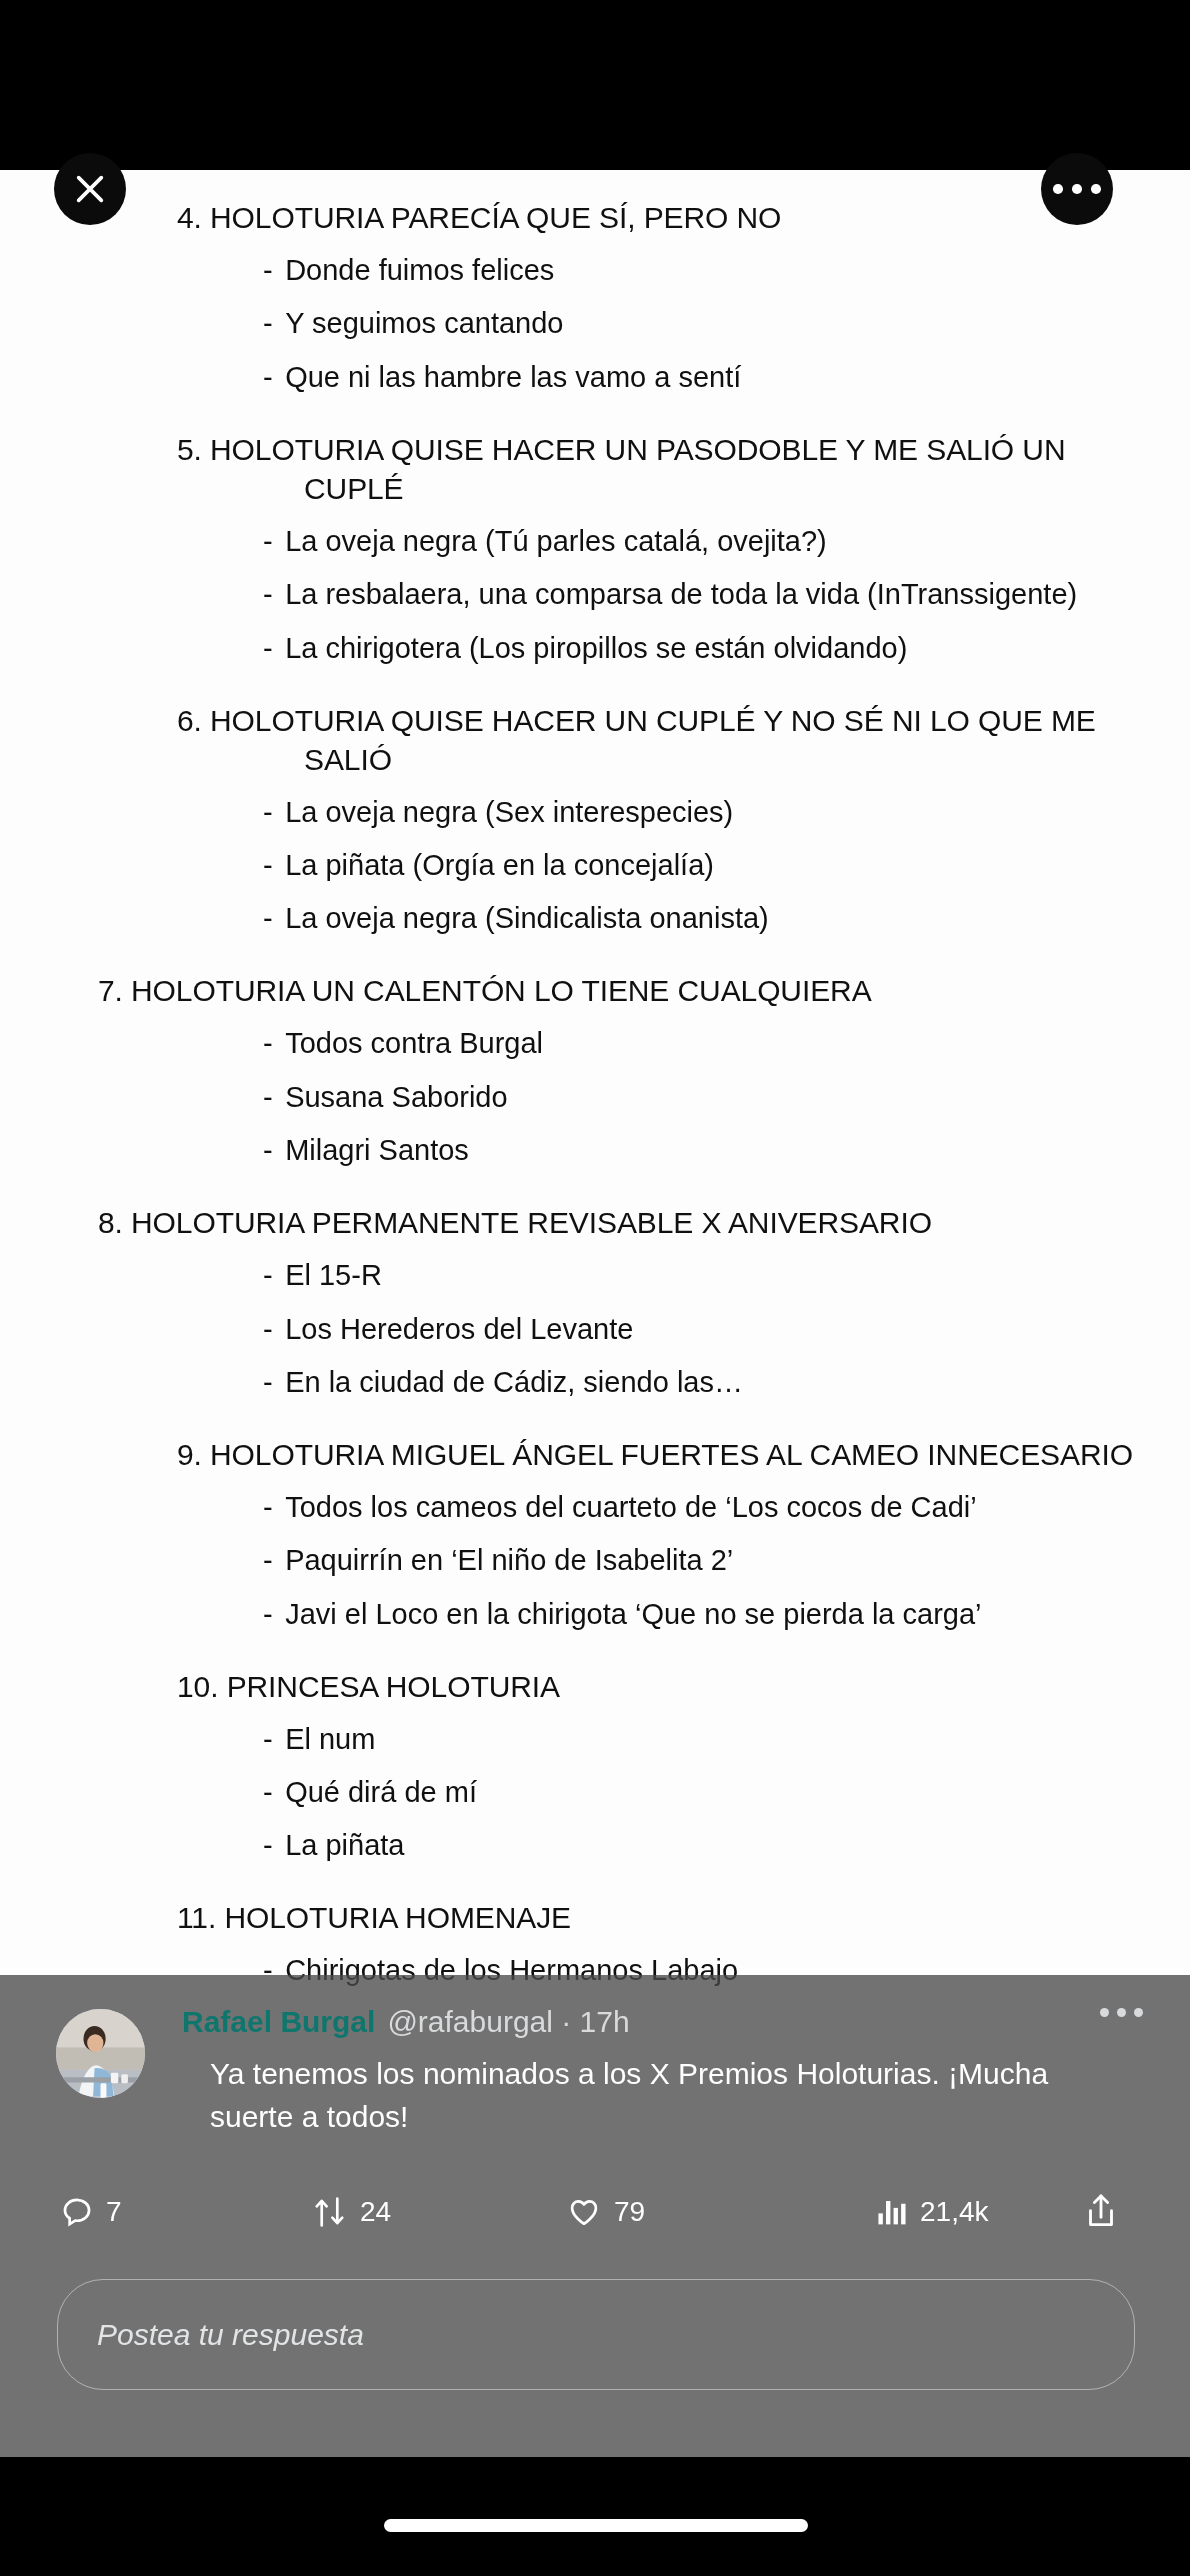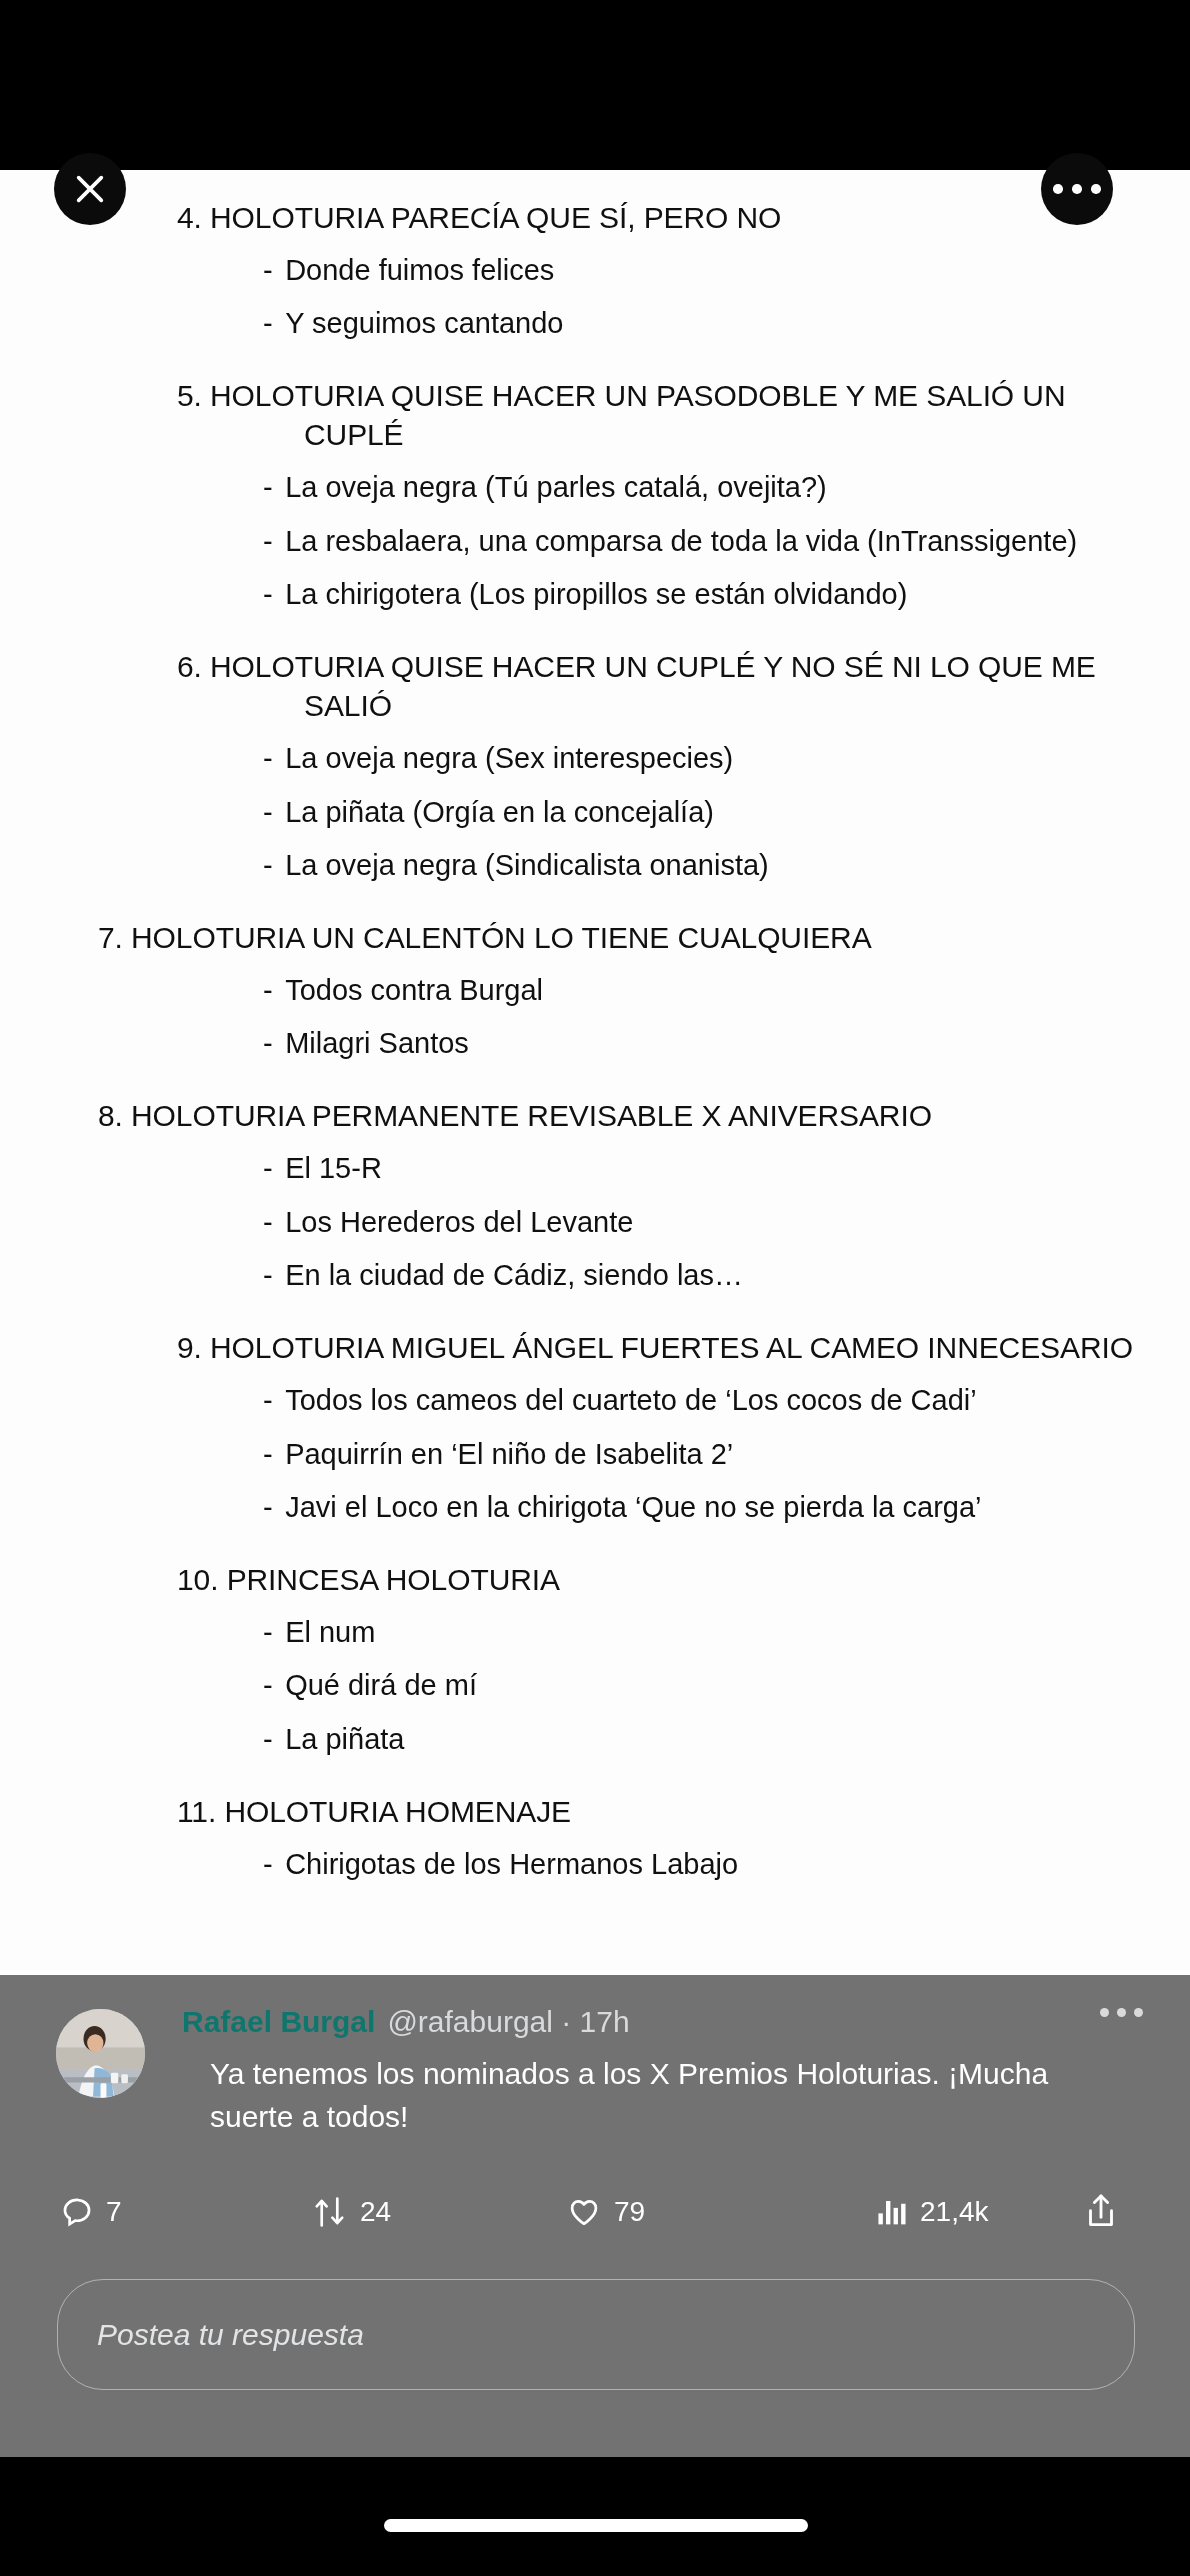--- a/index.html
+++ b/index.html
@@ -136,20 +136,21 @@
 
   <div id="status-bar"></div>
 
   <div id="doc-viewer">
     <div id="doc-page">
         <div class="section">
           <div class="sec-title">4. HOLOTURIA PARECÍA QUE SÍ, PERO NO</div>
           <div class="bullets">
             <div class="bullet"><span class="dash">- </span><span>Donde fuimos felices</span></div>
             <div class="bullet"><span class="dash">- </span><span>Y seguimos cantando</span></div>
+            <div class="bullet"><span class="dash">- </span><span>Que ni las hambre las vamo a sentí</span></div>
           </div>
         </div>
         <div class="section">
           <div class="sec-title">5. HOLOTURIA QUISE HACER UN PASODOBLE Y ME SALIÓ UN CUPLÉ</div>
           <div class="bullets">
             <div class="bullet"><span class="dash">- </span><span>La oveja negra (Tú parles catalá, ovejita?)</span></div>
             <div class="bullet justify"><span class="dash">- </span><span>La resbalaera, una comparsa de toda la vida (InTranssigente)</span></div>
             <div class="bullet"><span class="dash">- </span><span>La chirigotera (Los piropillos se están olvidando)</span></div>
           </div>
         </div>
@@ -158,20 +159,21 @@
           <div class="bullets">
             <div class="bullet"><span class="dash">- </span><span>La oveja negra (Sex interespecies)</span></div>
             <div class="bullet"><span class="dash">- </span><span>La piñata (Orgía en la concejalía)</span></div>
             <div class="bullet"><span class="dash">- </span><span>La oveja negra (Sindicalista onanista)</span></div>
           </div>
         </div>
         <div class="section">
           <div class="sec-title justify">7. HOLOTURIA UN CALENTÓN LO TIENE CUALQUIERA</div>
           <div class="bullets">
             <div class="bullet"><span class="dash">- </span><span>Todos contra Burgal</span></div>
+            <div class="bullet"><span class="dash">- </span><span>Susana Saborido</span></div>
             <div class="bullet"><span class="dash">- </span><span>Milagri Santos</span></div>
           </div>
         </div>
         <div class="section">
           <div class="sec-title justify">8. HOLOTURIA PERMANENTE REVISABLE X ANIVERSARIO</div>
           <div class="bullets">
             <div class="bullet"><span class="dash">- </span><span>El 15-R</span></div>
             <div class="bullet"><span class="dash">- </span><span>Los Herederos del Levante</span></div>
             <div class="bullet"><span class="dash">- </span><span>En la ciudad de Cádiz, siendo las…</span></div>
           </div>

